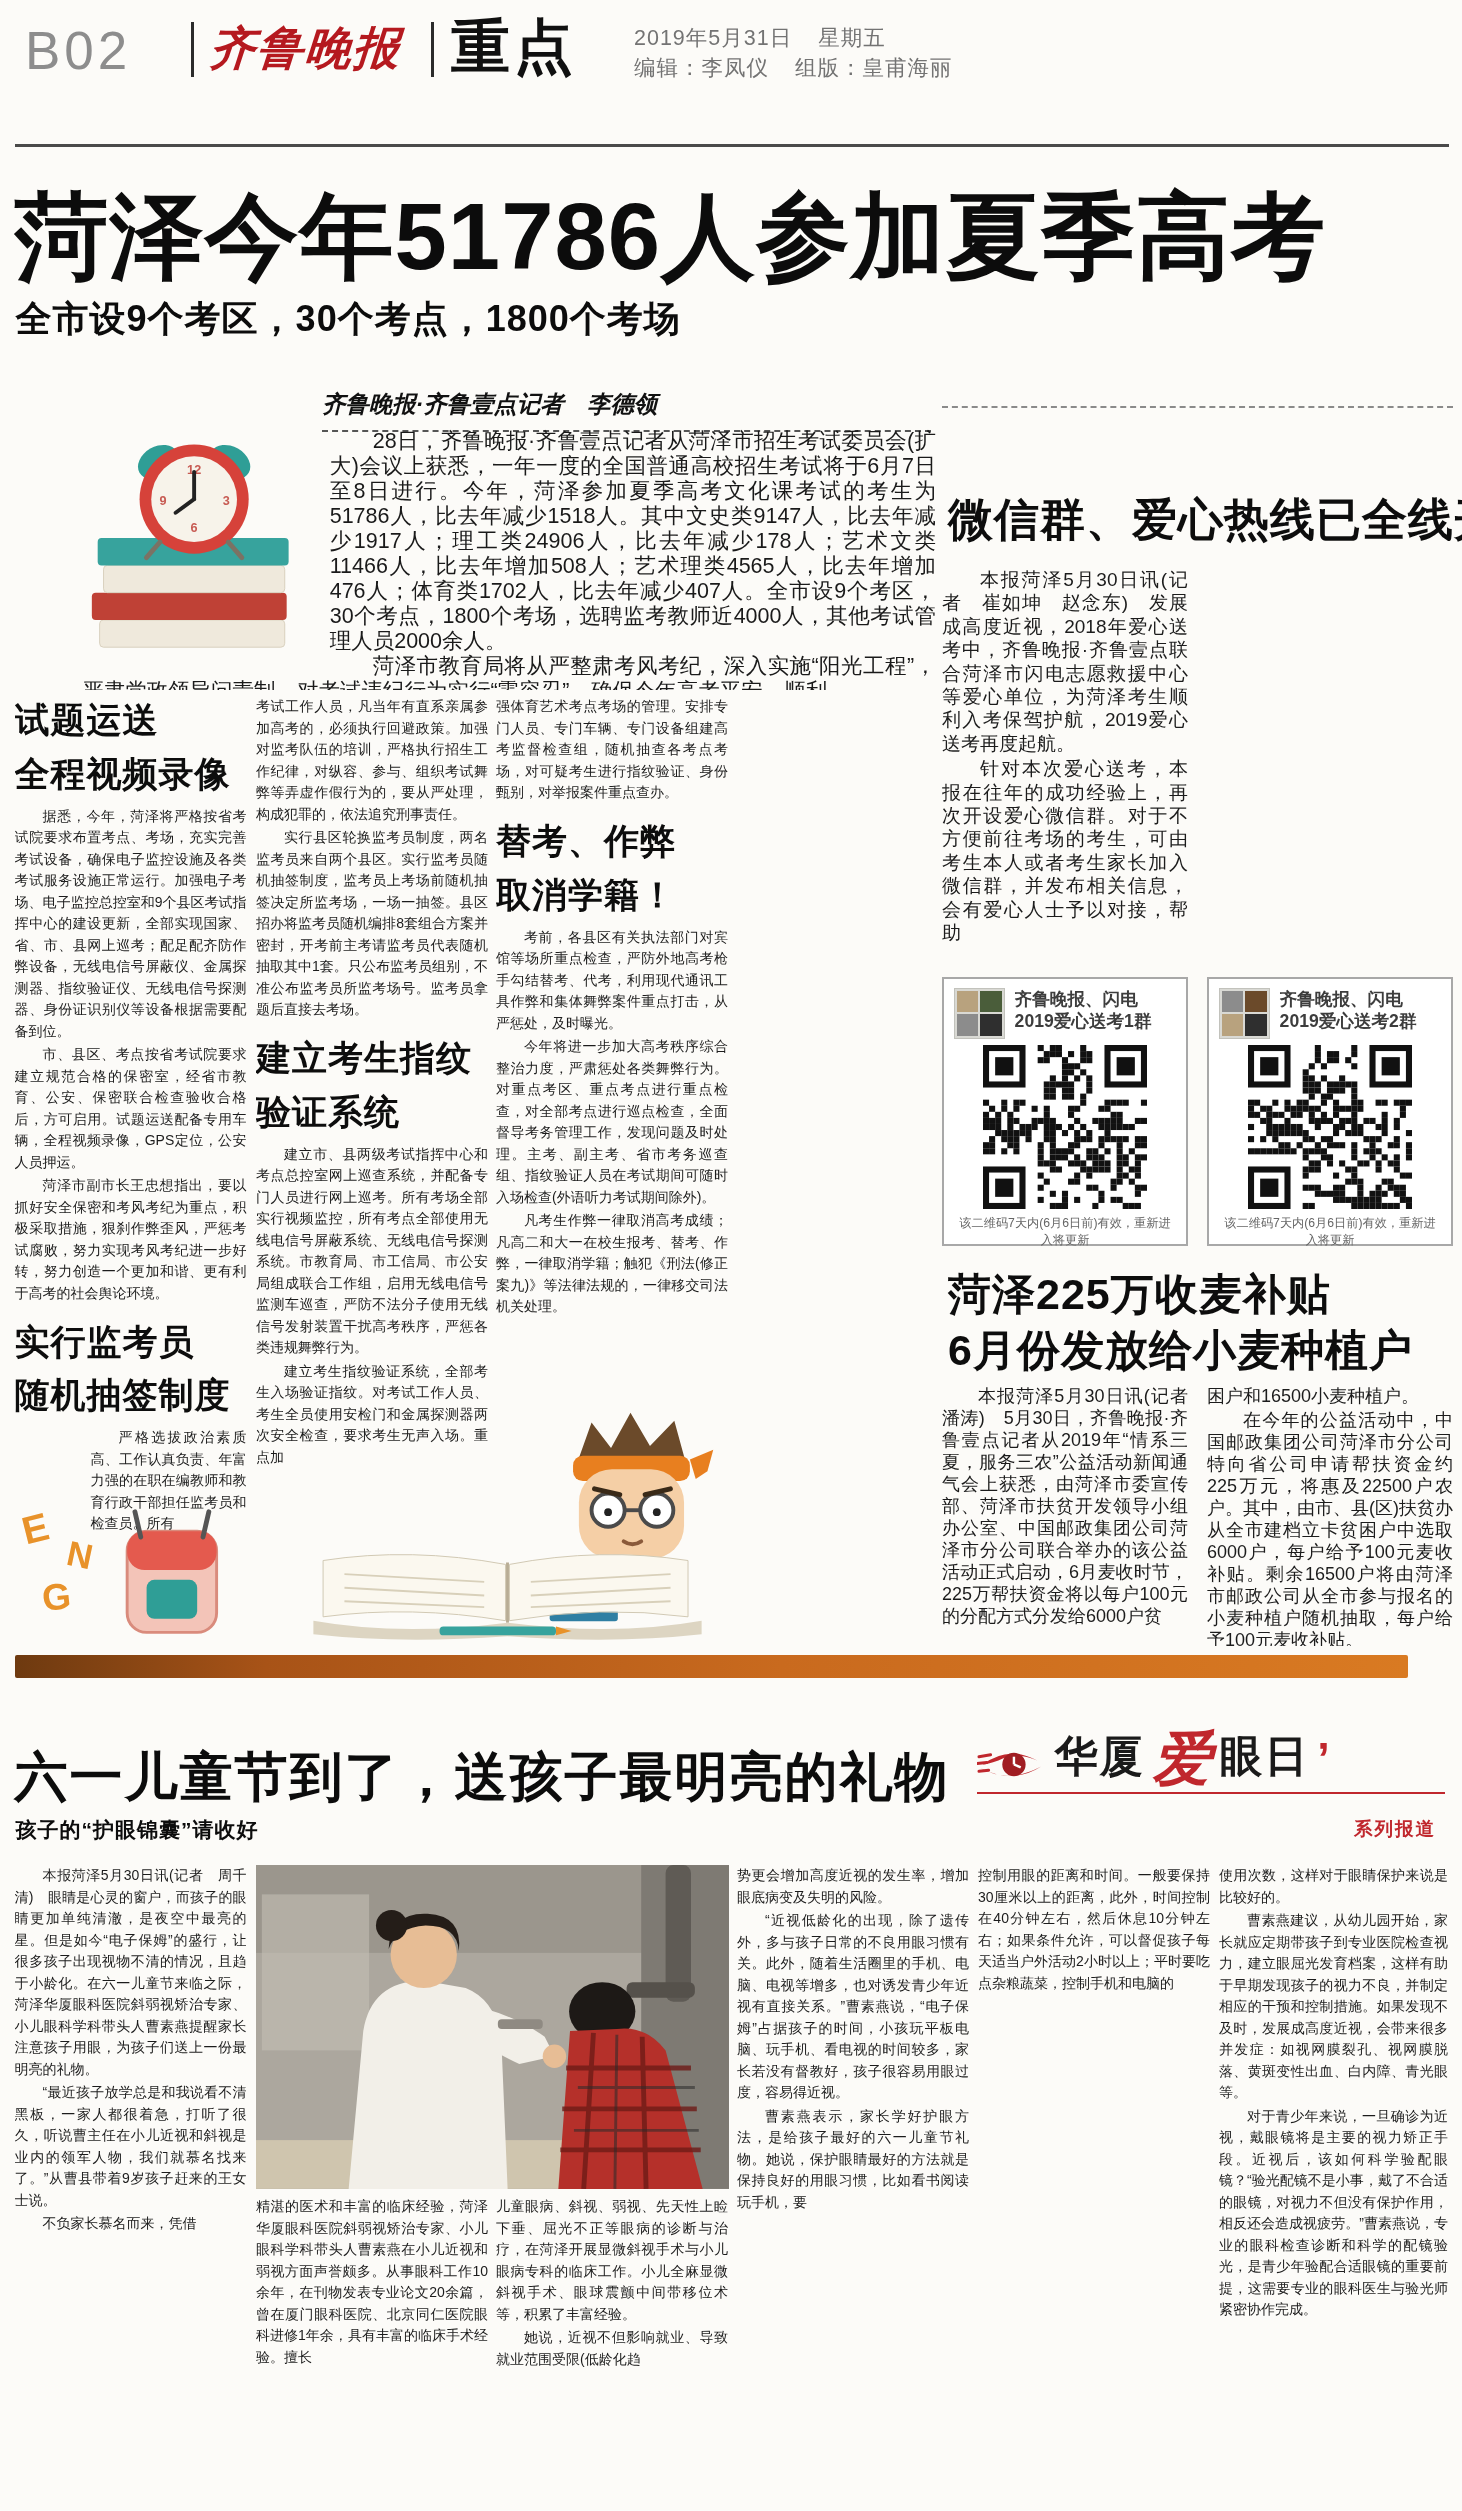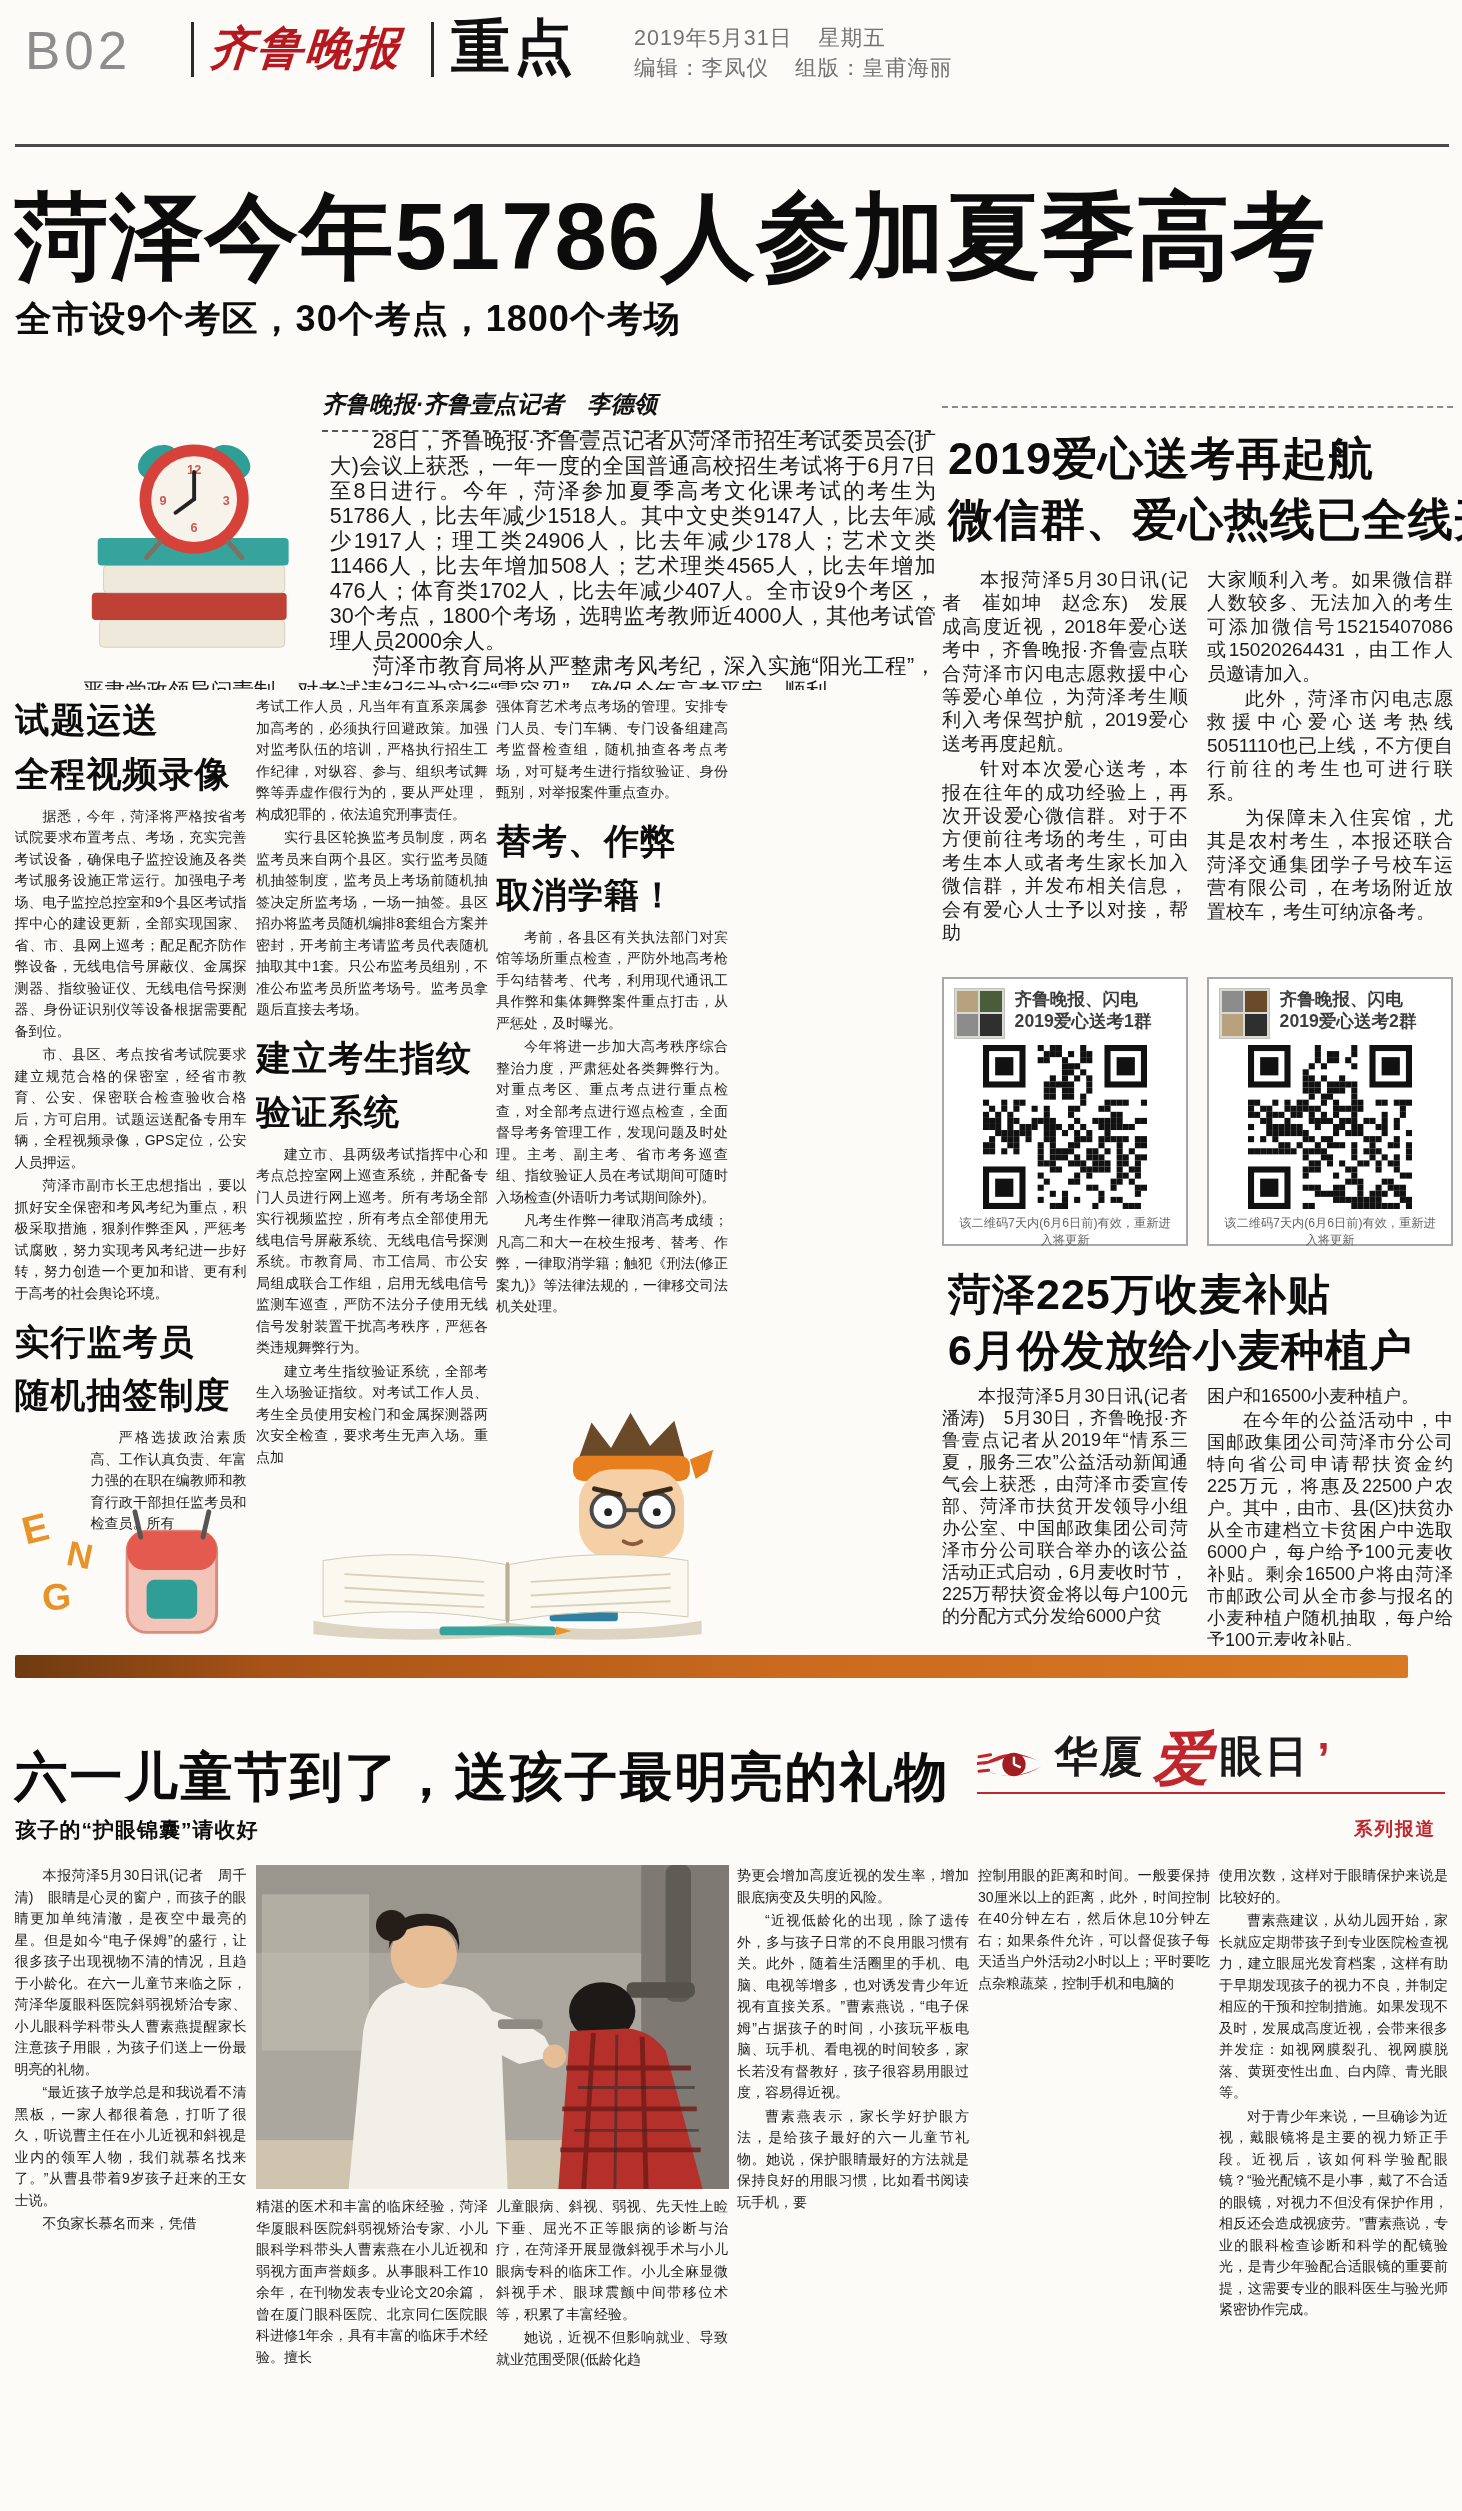--- a/index.html
+++ b/index.html
@@ -191,31 +191,25 @@
           <line x1="388" y1="44" x2="244" y2="52"></line>
           <line x1="388" y1="58" x2="244" y2="64"></line>
       </g>
       <rect x="150" y="84" width="120" height="9" rx="4" fill="#37a39d"></rect>
       <path d="M270 84 l16 4.5 l-16 4.5 Z" fill="#e8922a"></path>
     </svg>
   </div>
 
   <div class="abs dashes" style="left:942px; top:406px; width:511px;"></div>
 
-  <div class="abs aidhead" style="left:948px; top:429px;">2019爱心送考再起航</div>
   <div class="abs aidhead" style="left:948px; top:490px;">微信群、爱心热线已全线开通</div>
 
   <div class="abs railcol clip" style="left:942px; top:568px; height:402px;">
     <p class="rail-story ind">本报菏泽5月30日讯(记者　崔如坤　赵念东)　发展成高度近视，2018年爱心送考中，齐鲁晚报·齐鲁壹点联合菏泽市闪电志愿救援中心等爱心单位，为菏泽考生顺利入考保驾护航，2019爱心送考再度起航。</p>
     <p class="rail-story ind">针对本次爱心送考，本报在往年的成功经验上，再次开设爱心微信群。对于不方便前往考场的考生，可由考生本人或者考生家长加入微信群，并发布相关信息，会有爱心人士予以对接，帮助</p>
-  </div>
-  <div class="abs railcol clip" style="left:1207px; top:568px; height:402px;">
-    <p class="rail-story">大家顺利入考。如果微信群人数较多、无法加入的考生可添加微信号15215407086或15020264431，由工作人员邀请加入。</p>
-    <p class="rail-story ind">此外，菏泽市闪电志愿救援中心爱心送考热线5051110也已上线，不方便自行前往的考生也可进行联系。</p>
-    <p class="rail-story ind">为保障未入住宾馆，尤其是农村考生，本报还联合菏泽交通集团学子号校车运营有限公司，在考场附近放置校车，考生可纳凉备考。</p>
   </div>
 
   <div class="abs qrcard" style="left:942px; top:977px;">
     <div class="qrtop">
       <span class="avatar">
         <i style="background:#b8a27e;"></i>
           <i style="background:#4a5d3a;"></i>
         <i style="background:#8c8c8c;"></i>
           <i style="background:#2f2f2f;"></i>
       </span>

